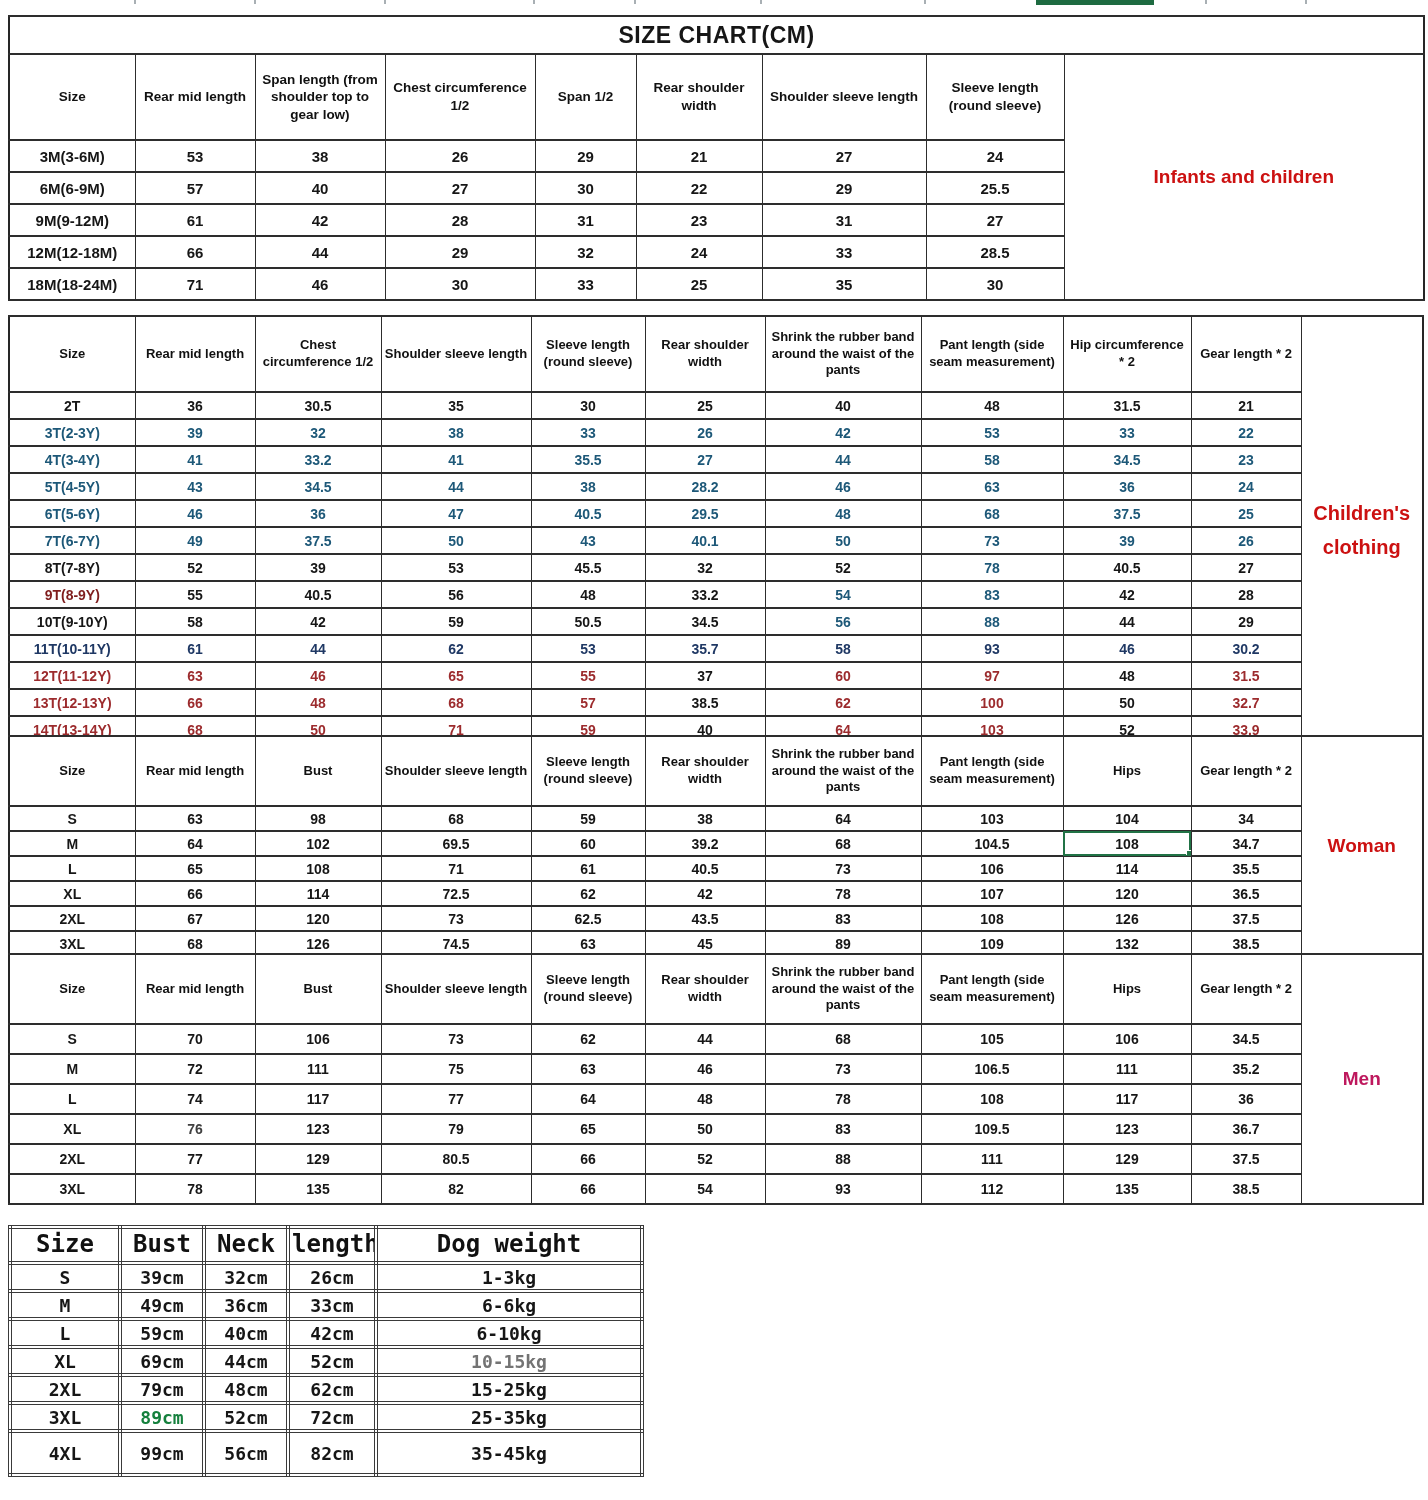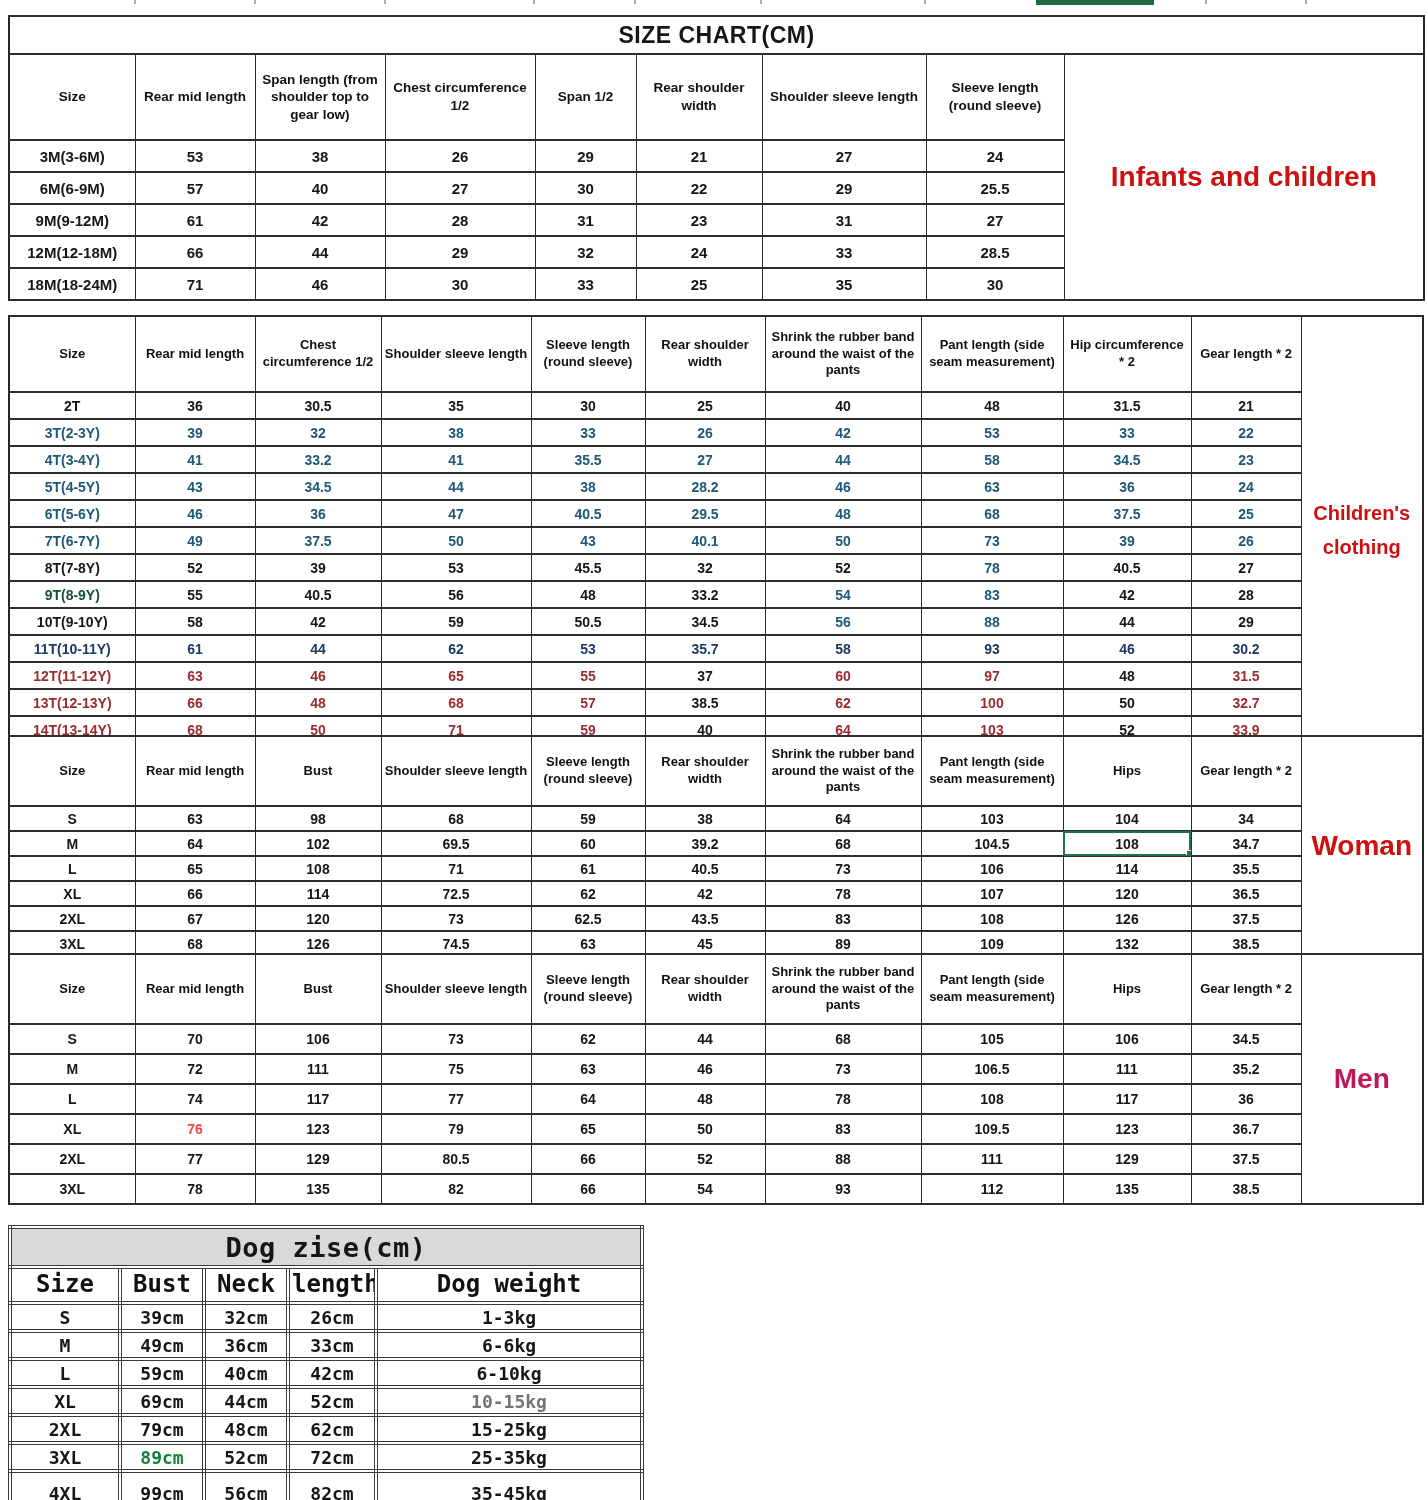--- a/index.html
+++ b/index.html
@@ -11,21 +11,21 @@
   .green-bar { position:absolute; left:1036px; top:0; width:118px; height:5px; background:#1e6b41; }
 
   table.tbl { border-collapse:collapse; table-layout:fixed; position:absolute; background:#fff;
               text-align:center; font-weight:bold; color:#161616; }
   .tbl th, .tbl td { border-left:1px solid #2d2d2d; border-right:1px solid #2d2d2d;
                      border-top:2px solid #2d2d2d; border-bottom:2px solid #2d2d2d;
                      padding:1px 3px; overflow:hidden; }
   .tbl { border:2px solid #262626; }
   .tbl th { font-size:13.5px; line-height:1.3; color:#111; font-weight:bold; }
   .tbl td.ttl { font-size:23px; height:34px; letter-spacing:0.5px; }
-  .tbl td.grp { font-size:28px; line-height:1.5; }
+  .tbl td.grp { font-size:19px; line-height:1.5; }
   .tbl td.val { font-size:15px; }
 
   .t1 { left:8px; top:15px; width:1415px; }
   .t1 th { height:82px; }
   .t1 td.val { height:28px; }
 
   .t2 { left:8px; top:315px; width:1414px; }
   .t2 th { height:72px; font-size:13px; }
   .t2 td.val { height:23px; font-size:14px; }
   .t2 td.grp { font-size:20px; line-height:1.7; }
@@ -254,21 +254,21 @@
           <td class="val" style="color:#161616">39</td>
           <td class="val" style="color:#161616">53</td>
           <td class="val" style="color:#161616">45.5</td>
           <td class="val" style="color:#161616">32</td>
           <td class="val" style="color:#161616">52</td>
           <td class="val" style="color:#1d5878">78</td>
           <td class="val" style="color:#161616">40.5</td>
           <td class="val" style="color:#161616">27</td>
         </tr>
         <tr>
-          <td class="val" style="color:#14532d">9T(8-9Y)</td>
+          <td class="val" style="color:#7f1d1d">9T(8-9Y)</td>
           <td class="val" style="color:#161616">55</td>
           <td class="val" style="color:#161616">40.5</td>
           <td class="val" style="color:#161616">56</td>
           <td class="val" style="color:#161616">48</td>
           <td class="val" style="color:#161616">33.2</td>
           <td class="val" style="color:#1d5878">54</td>
           <td class="val" style="color:#1d5878">83</td>
           <td class="val" style="color:#161616">42</td>
           <td class="val" style="color:#161616">28</td>
         </tr>
@@ -497,21 +497,21 @@
           <td class="val" style="color:#161616">77</td>
           <td class="val" style="color:#161616">64</td>
           <td class="val" style="color:#161616">48</td>
           <td class="val" style="color:#161616">78</td>
           <td class="val" style="color:#161616">108</td>
           <td class="val" style="color:#161616">117</td>
           <td class="val" style="color:#161616">36</td>
         </tr>
         <tr>
           <td class="val" style="color:#161616">XL</td>
-          <td class="val" style="color:#ef4444">76</td>
+          <td class="val" style="color:#404040">76</td>
           <td class="val" style="color:#161616">123</td>
           <td class="val" style="color:#161616">79</td>
           <td class="val" style="color:#161616">65</td>
           <td class="val" style="color:#161616">50</td>
           <td class="val" style="color:#161616">83</td>
           <td class="val" style="color:#161616">109.5</td>
           <td class="val" style="color:#161616">123</td>
           <td class="val" style="color:#161616">36.7</td>
         </tr>
         <tr>
@@ -544,23 +544,20 @@
   <table class="tbl t-dog">
     <colgroup>
       <col style="width:110px">
         <col style="width:84px">
         <col style="width:84px">
         <col style="width:88px">
       <col style="width:266px">
     </colgroup>
   <tbody>
         <tr>
-          <td class="ttl" colspan="5">Dog zise(cm)</td>
-        </tr>
-        <tr>
           <th>Size</th>
           <th>Bust</th>
           <th>Neck</th>
           <th>length</th>
           <th>Dog weight</th>
         </tr>
         <tr>
           <td class="val" style="color:#161616">S</td>
           <td class="val" style="color:#161616">39cm</td>
           <td class="val" style="color:#161616">32cm</td>

